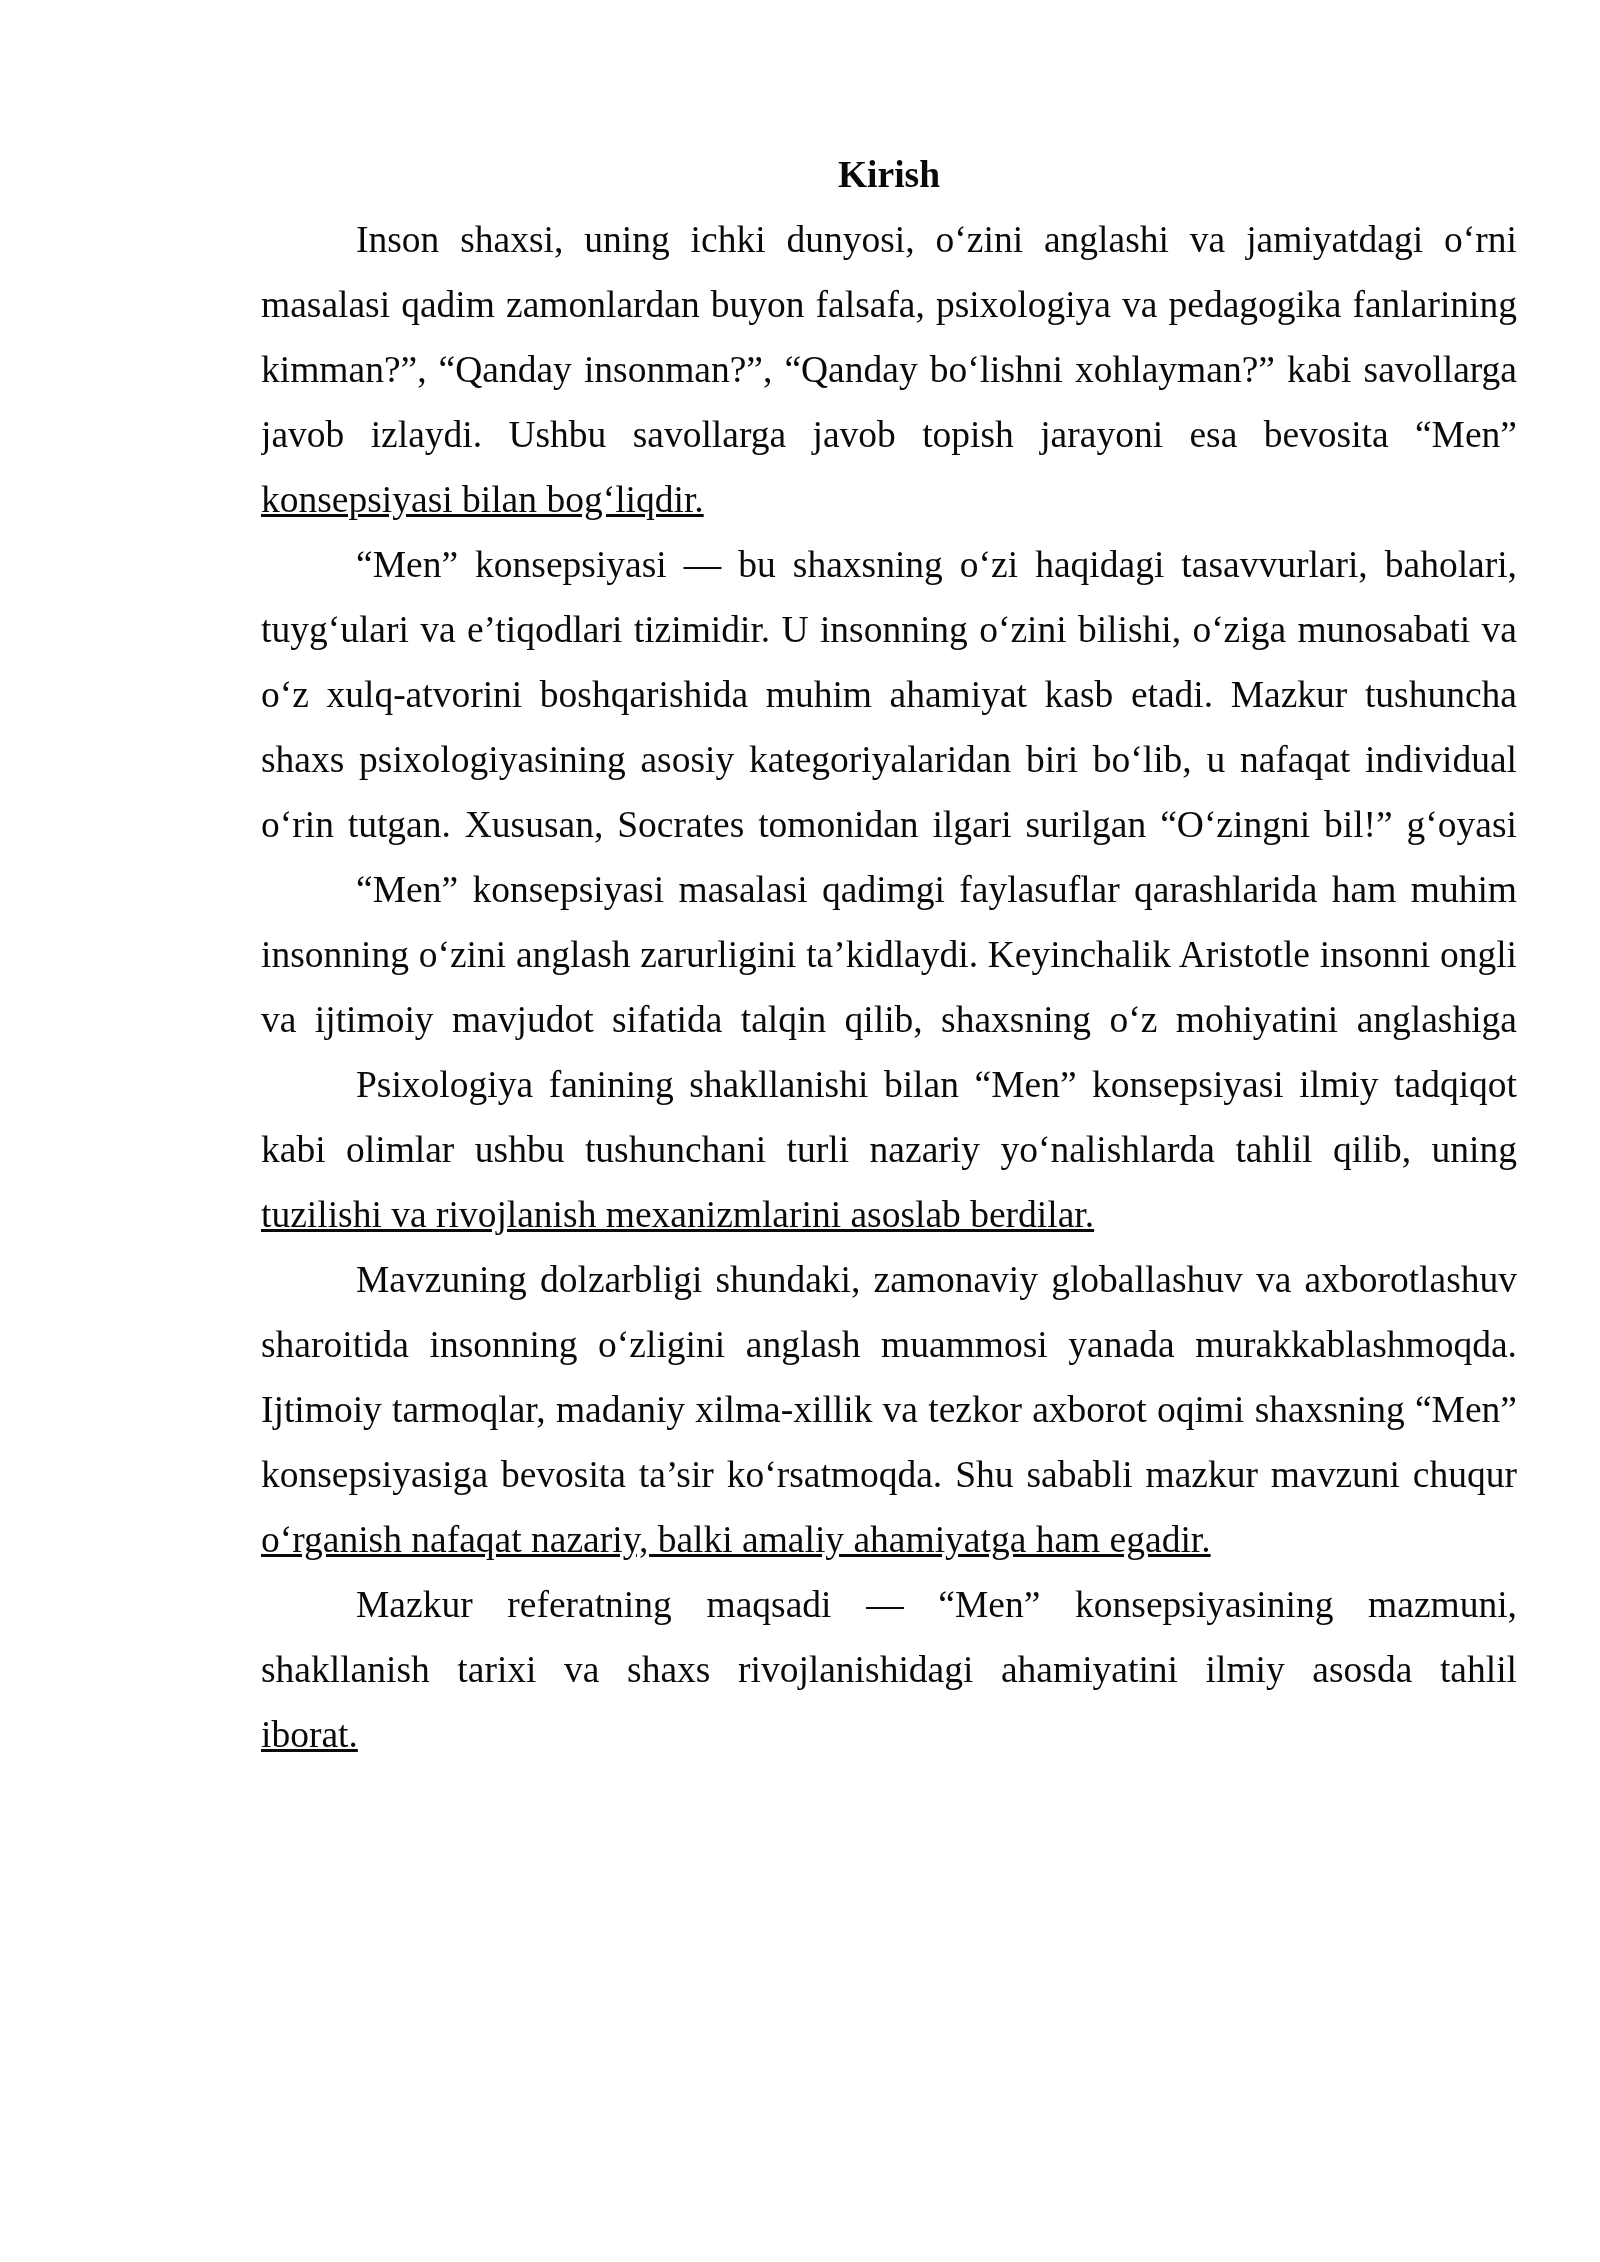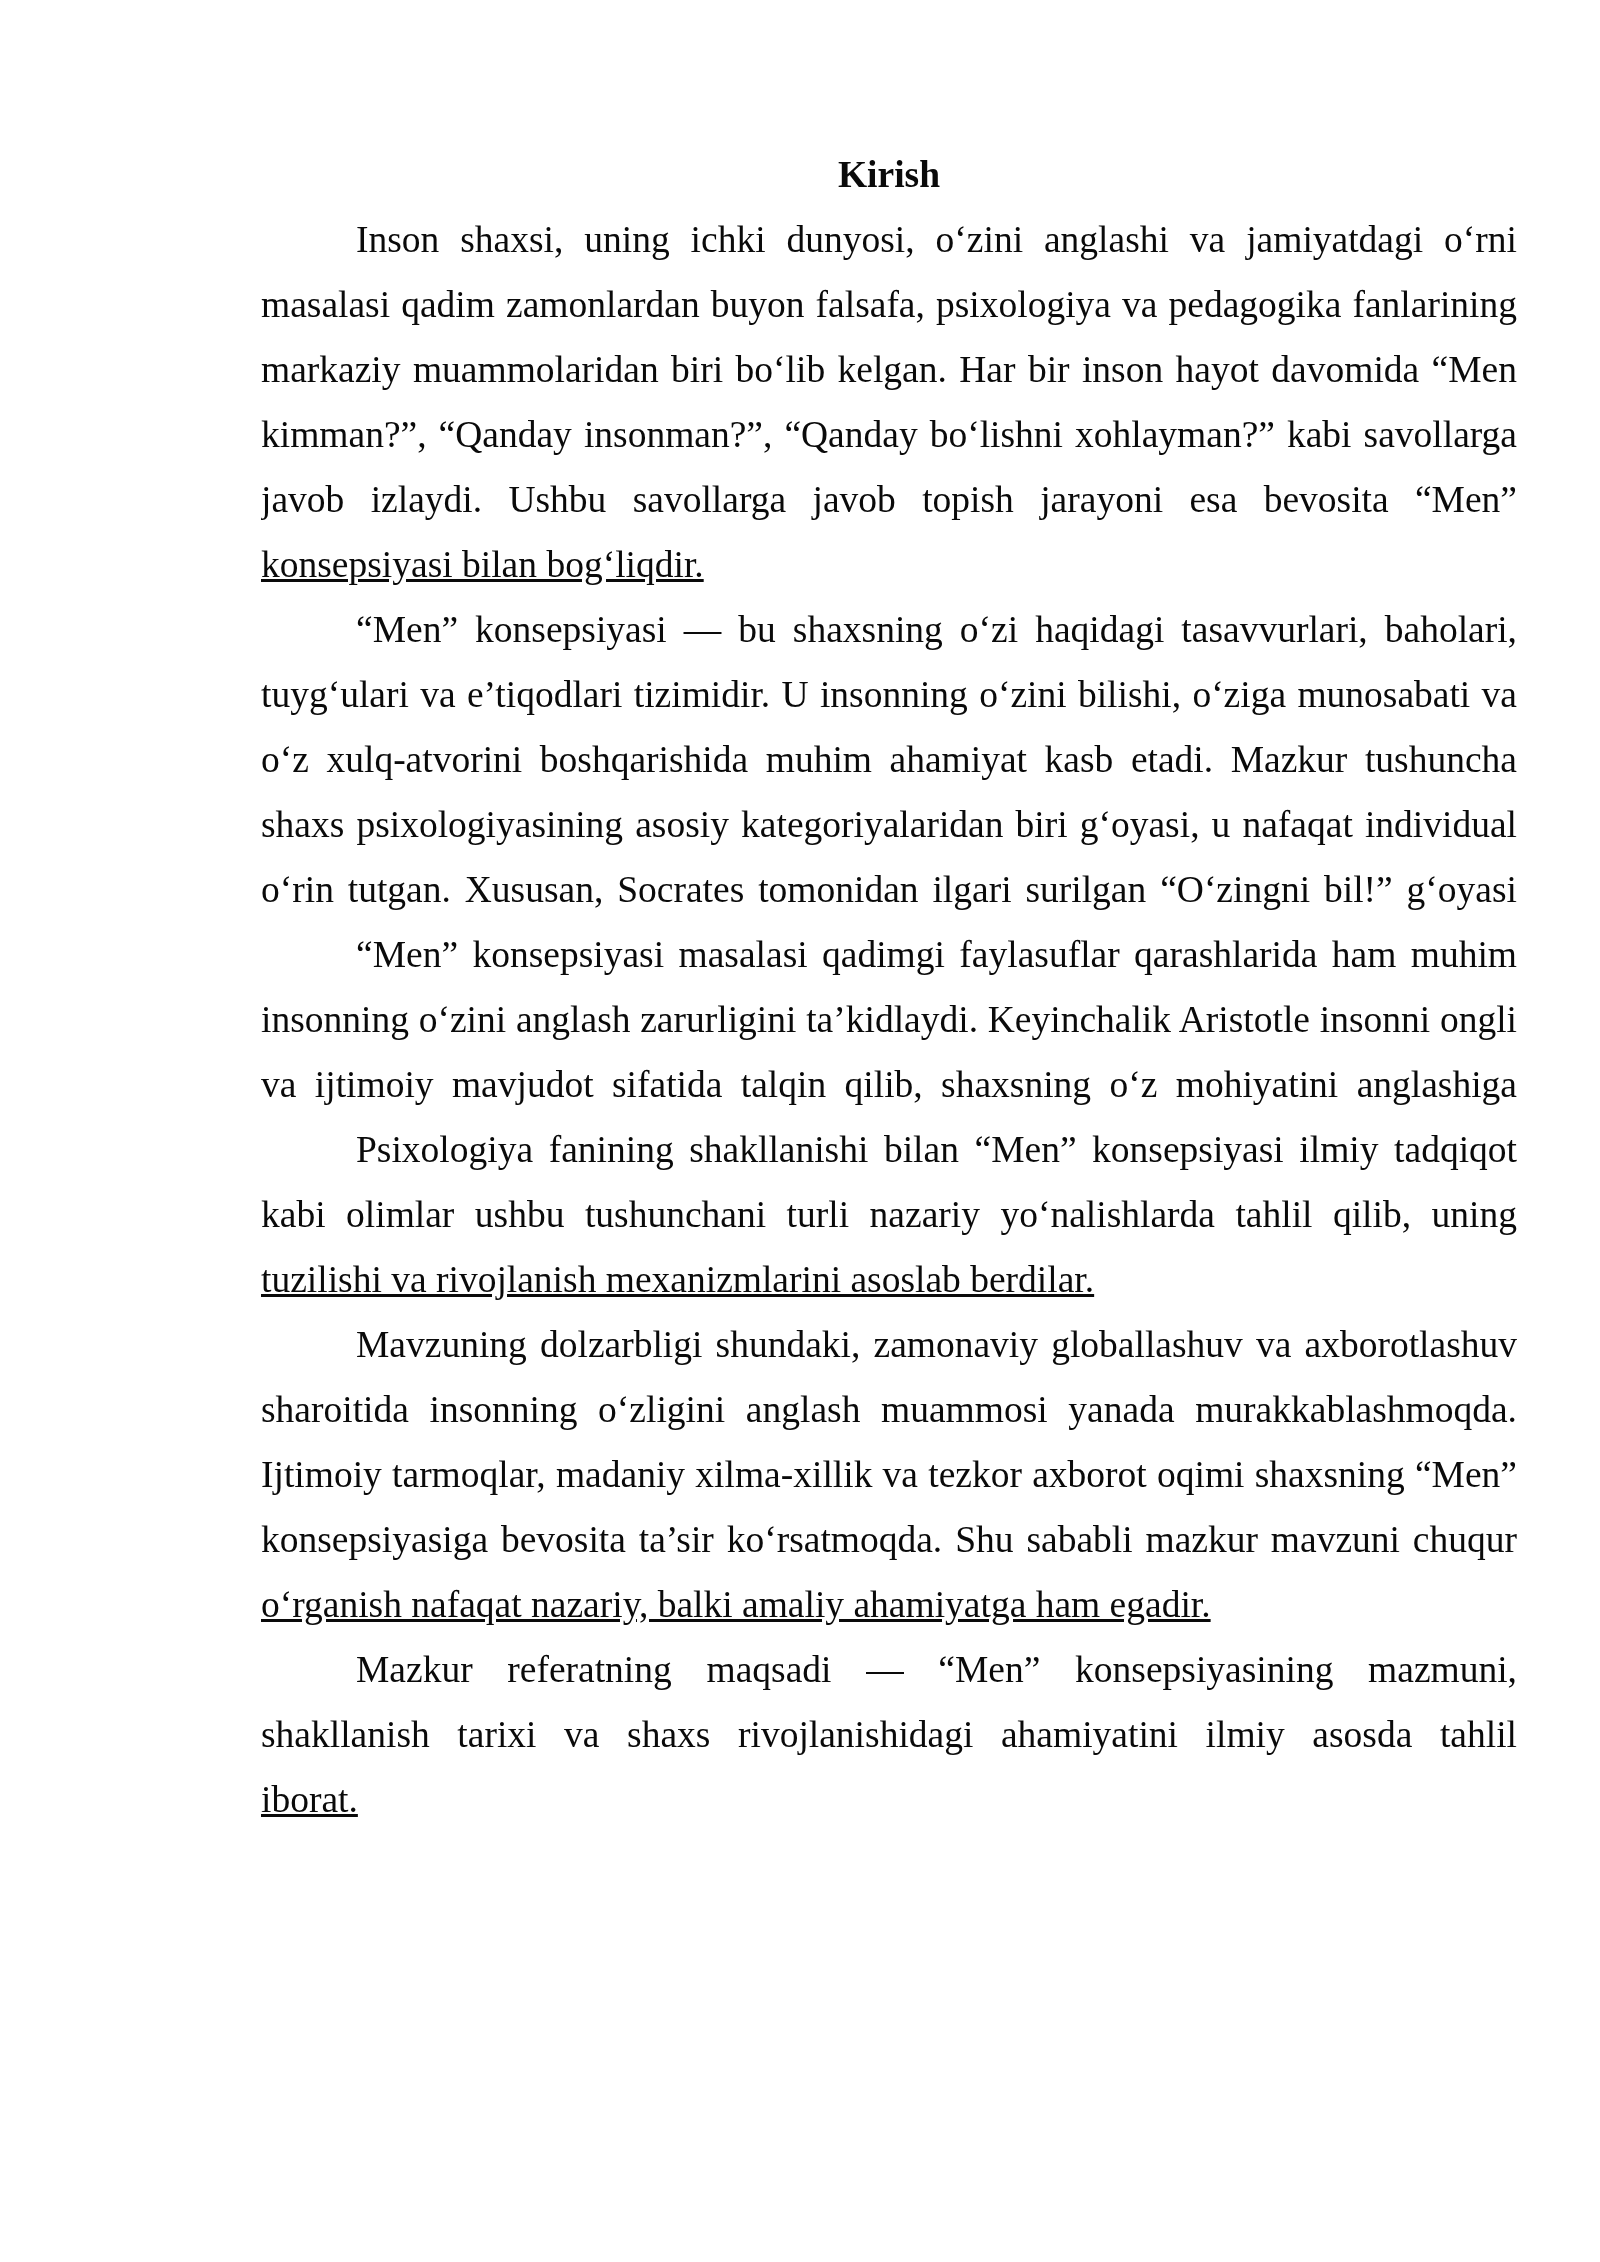--- a/index.html
+++ b/index.html
@@ -54,30 +54,29 @@
 </head>
 <body>
 
 <div class="page">
   <div class="content">
     <div class="doc-title">Kirish</div>
     <div id="paragraphs">
         <div class="para">
           <div class="line first">Inson shaxsi, uning ichki dunyosi, oʻzini anglashi va jamiyatdagi oʻrni</div>
           <div class="line">masalasi qadim zamonlardan buyon falsafa, psixologiya va pedagogika fanlarining</div>
-          <div class="line">markaziy muammolaridan biri boʻlib kelgan. Har bir inson hayot davomida “Men</div>
           <div class="line">kimman?”, “Qanday insonman?”, “Qanday boʻlishni xohlayman?” kabi savollarga</div>
           <div class="line">javob izlaydi. Ushbu savollarga javob topish jarayoni esa bevosita “Men”</div>
           <div class="line last">konsepsiyasi bilan bogʻliqdir.</div>
         </div>
         <div class="para">
           <div class="line first">“Men” konsepsiyasi — bu shaxsning oʻzi haqidagi tasavvurlari, baholari, his-</div>
           <div class="line">tuygʻulari va e’tiqodlari tizimidir. U insonning oʻzini bilishi, oʻziga munosabati va</div>
           <div class="line">oʻz xulq-atvorini boshqarishida muhim ahamiyat kasb etadi. Mazkur tushuncha</div>
-          <div class="line">shaxs psixologiyasining asosiy kategoriyalaridan biri gʻoyasi, u nafaqat individual</div>
+          <div class="line">shaxs psixologiyasining asosiy kategoriyalaridan biri boʻlib, u nafaqat individual</div>
         </div>
         <div class="para">
           <div class="line">oʻrin tutgan. Xususan, Socrates tomonidan ilgari surilgan “Oʻzingni bil!” gʻoyasi</div>
           <div class="line first">“Men” konsepsiyasi masalasi qadimgi faylasuflar qarashlarida ham muhim</div>
           <div class="line">insonning oʻzini anglash zarurligini ta’kidlaydi. Keyinchalik Aristotle insonni ongli</div>
           <div class="line">va ijtimoiy mavjudot sifatida talqin qilib, shaxsning oʻz mohiyatini anglashiga</div>
         </div>
         <div class="para">
           <div class="line first">Psixologiya fanining shakllanishi bilan “Men” konsepsiyasi ilmiy tadqiqot</div>
           <div class="line">kabi olimlar ushbu tushunchani turli nazariy yoʻnalishlarda tahlil qilib, uning</div>

